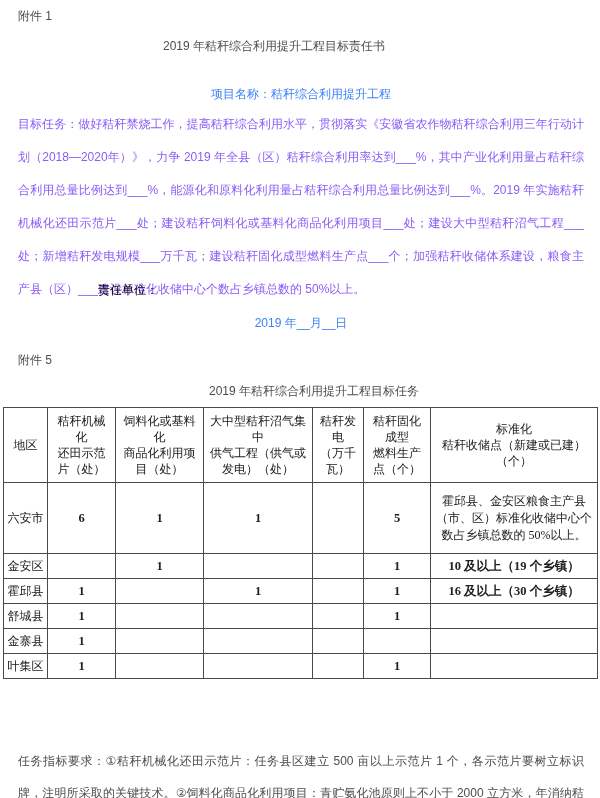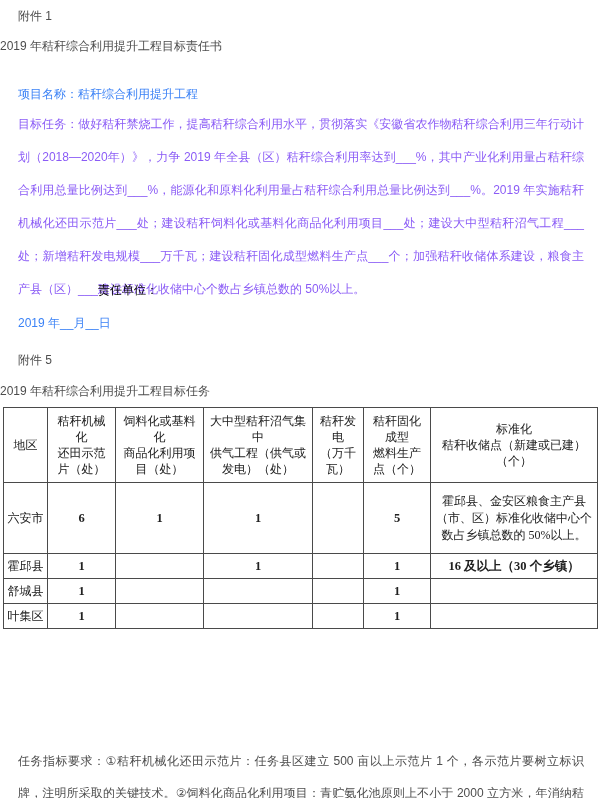--- a/index.html
+++ b/index.html
@@ -1,23 +1,23 @@
 <!DOCTYPE html>
 <html><head>
 <meta charset="utf-8">
 <style>
   html,body{margin:0;padding:0;}
   body{
     width:600px;height:798px;position:relative;background:#ffffff;
     font-family:"Liberation Sans","DejaVu Sans",sans-serif;
     color:#4d4d4d;overflow:hidden;
   }
-  .abs{position:absolute;}
+  .abs{position:absolute;text-align:center;}
   .att-label{left:18px;font-size:12px;color:#4d4d4d;}
-  .doc-title{left:0;width:548px;text-align:left;font-size:12px;color:#4d4d4d;}
+  .doc-title{left:0;width:548px;text-align:center;font-size:12px;color:#4d4d4d;}
   .line{left:18px;width:566px;font-size:12px;color:#3b82f6;}
   .para{left:18px;width:566px;font-size:12px;line-height:33px;
         text-align:justify;text-justify:inter-ideograph;color:#8b5cf6;}
   .resp{left:98px;font-size:12px;color:#000000;}
 
   table.task{
     position:absolute;left:3px;top:407px;width:594px;
     border-collapse:collapse;table-layout:fixed;
     font-family:"Liberation Serif","DejaVu Serif",serif;
     color:#212121;
@@ -56,21 +56,21 @@
 <div class="abs line" style="top:86px;">项目名称：秸秆综合利用提升工程</div>
 
 <div class="abs para" style="top:108px;">目标任务：做好秸秆禁烧工作，提高秸秆综合利用水平，贯彻落实《安徽省农作物秸秆综合利用三年行动计划（2018—2020年）》，力争 2019 年全县（区）秸秆综合利用率达到___%，其中产业化利用量占秸秆综合利用总量比例达到___%，能源化和原料化利用量占秸秆综合利用总量比例达到___%。2019 年实施秸秆机械化还田示范片___处；建设秸秆饲料化或基料化商品化利用项目___处；建设大中型秸秆沼气工程___处；新增秸秆发电规模___万千瓦；建设秸秆固化成型燃料生产点___个；加强秸秆收储体系建设，粮食主产县（区）___建设标准化收储中心个数占乡镇总数的 50%以上。</div>
 
 <div class="abs resp" style="top:282px;">责任单位：</div>
 
 <div class="abs line" style="top:315px;">2019 年__月__日</div>
 
 <div class="abs att-label" style="top:352px;">附件 5</div>
 
-<div class="abs doc-title" style="top:383px;">2019 年秸秆综合利用提升工程目标任务</div>
+<div class="abs doc-title" style="top:383px;padding-left:40px;">2019 年秸秆综合利用提升工程目标任务</div>
 
 <table class="task">
   <colgroup>
     <col style="width:44px">
       <col style="width:68px">
       <col style="width:88px">
     <col style="width:109px">
       <col style="width:51px">
       <col style="width:67px">
     <col style="width:167px">
@@ -105,38 +105,56 @@
   <tr class="big">
     <td class="region">六安市</td>
     <td class="num">6</td>
     <td class="num">1</td>
     <td class="num">1</td>
     <td class="num"></td>
     <td class="num">5</td>
     <td class="note-big">霍邱县、金安区粮食主产县（市、区）标准化收储中心个数占乡镇总数的 50%以上。</td>
   </tr>
   <tr class="sm">
+    <td class="region">金安区</td>
+    <td class="num"></td>
+    <td class="num">1</td>
+    <td class="num"></td>
+    <td class="num"></td>
+    <td class="num">1</td>
+    <td class="note-sm">10 及以上（19 个乡镇）</td>
+  </tr>
+  <tr class="sm">
     <td class="region">霍邱县</td>
     <td class="num">1</td>
     <td class="num"></td>
     <td class="num">1</td>
     <td class="num"></td>
     <td class="num">1</td>
     <td class="note-sm">16 及以上（30 个乡镇）</td>
   </tr>
   <tr class="sm">
     <td class="region">舒城县</td>
     <td class="num">1</td>
     <td class="num"></td>
     <td class="num"></td>
     <td class="num"></td>
     <td class="num">1</td>
     <td class="note-sm"></td>
   </tr>
   <tr class="sm">
+    <td class="region">金寨县</td>
+    <td class="num">1</td>
+    <td class="num"></td>
+    <td class="num"></td>
+    <td class="num"></td>
+    <td class="num"></td>
+    <td class="note-sm"></td>
+  </tr>
+  <tr class="sm">
     <td class="region">叶集区</td>
     <td class="num">1</td>
     <td class="num"></td>
     <td class="num"></td>
     <td class="num"></td>
     <td class="num">1</td>
     <td class="note-sm"></td>
   </tr>
 </tbody>
   </table>

